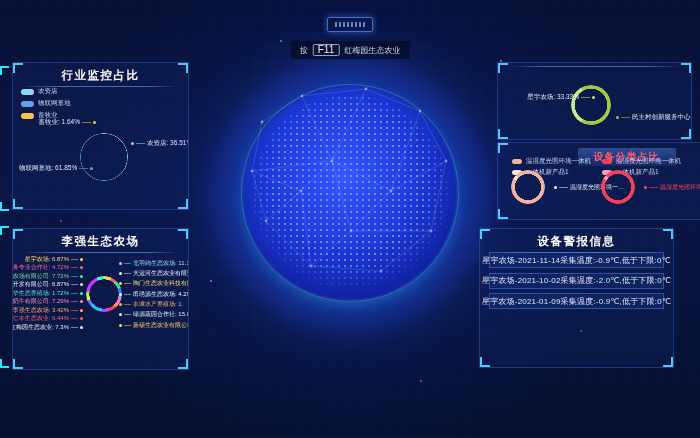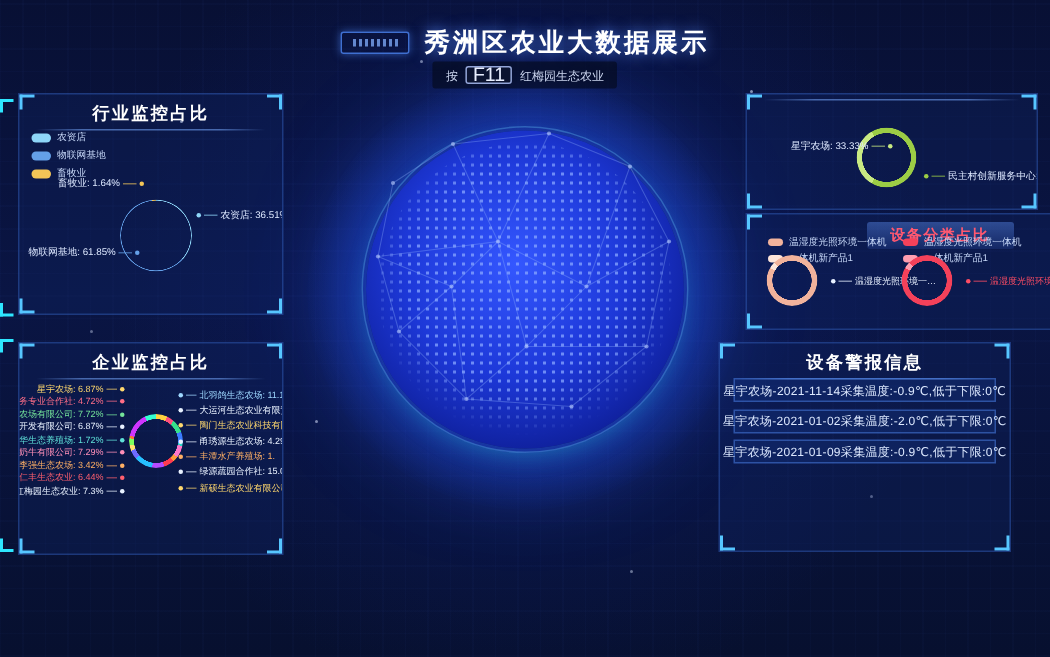--- a/index.html
+++ b/index.html
@@ -11,21 +11,21 @@
   .grid{position:absolute;inset:0;pointer-events:none;opacity:.5;background-image:
       repeating-linear-gradient(0deg, rgba(90,130,255,.05) 0 1px, transparent 1px 15px),
       repeating-linear-gradient(90deg, rgba(90,130,255,.05) 0 1px, transparent 1px 15px);}
   
   .hdr{position:absolute;top:17px;left:0;right:0;display:flex;justify-content:center;align-items:center;gap:10px;}
   .logo{width:44px;height:13px;border:1px solid #3f6fd0;border-radius:2px;box-shadow:0 0 6px rgba(80,140,255,.55);
     background:repeating-linear-gradient(90deg,rgba(130,175,255,.75) 0 2px,transparent 2px 4px);background-size:70% 5px;background-repeat:no-repeat;background-position:center;}
   .hdr h1{margin:0;font-size:17px;font-weight:bold;color:#fff;letter-spacing:2px;text-shadow:0 0 10px rgba(90,140,255,.9);}
   .notice{position:absolute;left:50%;top:41px;transform:translateX(-50%);display:flex;align-items:center;gap:5px;
     background:rgba(4,8,24,.6);border-radius:2px;padding:3px 9px;font-size:8px;color:#ccd6ef;}
-  .key{border:1px solid #93a5d8;border-radius:2px;padding:0 4px;font-size:13px;line-height:10px;background:#0b1330;color:#e8eeff;}
+  .key{border:1px solid #93a5d8;border-radius:2px;padding:0 4px;font-size:10px;line-height:10px;background:#0b1330;color:#e8eeff;}
   
   .glow{position:absolute;left:205px;top:50px;width:290px;height:290px;border-radius:50%;
     background:radial-gradient(circle, rgba(45,95,255,.55) 0%, rgba(30,70,225,.25) 52%, rgba(20,50,180,0) 72%);}
   .globe{position:absolute;left:244px;top:87px;width:212px;height:212px;border-radius:50%;
     background:radial-gradient(circle at 47% 42%, #3457ff 0%, #1d38d8 45%, #0f209c 76%, #0a1776 100%);
     box-shadow:0 0 60px 18px rgba(40,90,255,.45);}
   .globe::after{content:"";position:absolute;inset:-3px;border-radius:50%;border:1px solid rgba(110,215,255,.3);
     box-shadow:0 6px 16px -6px rgba(40,230,200,.35);}
   .dots{position:absolute;inset:8px;border-radius:50%;opacity:.8;
     background-image:radial-gradient(rgba(135,165,255,.95) 1px, transparent 1.35px);background-size:6px 6px;
@@ -143,21 +143,20 @@
   </svg>
   <div class="stars"></div>
 
   <div class="edge e1"></div>
   <div class="edge e2"></div>
   <div class="edge e3"></div>
   <div class="edge e4"></div>
 
   <div class="hdr">
     <span class="logo"></span>
-    <h1>秀洲区农业大数据展示</h1>
   </div>
   <div class="notice">
     <span>按</span>
     <span class="key">F11</span>
     <span>红梅园生态农业</span>
   </div>
 
   <section class="panel p-industry">
     <h2>行业监控占比</h2>
     <div class="divider"></div>
@@ -190,21 +189,21 @@
         <span class="t">农资店: 36.51%</span>
     </div>
     <div class="dlab lc" style="color: rgb(100, 160, 232);">
       <span class="t">物联网基地: 61.85%</span>
         <span class="ln"></span>
         <span class="dot"></span>
     </div>
   </section>
 
   <section class="panel p-enterprise">
-    <h2>企业监控占比</h2>
+    <h2>李强生态农场</h2>
     <div class="divider"></div>
     <div class="donut d1 h58" style="background: conic-gradient(rgb(255, 210, 63) 0%, rgb(255, 210, 63) 6.87%, rgb(255, 79, 126) 6.87%, rgb(255, 79, 126) 11.59%, rgb(55, 224, 139) 11.59%, rgb(55, 224, 139) 19.31%, rgb(58, 123, 255) 19.31%, rgb(58, 123, 255) 26.18%, rgb(42, 213, 201) 26.18%, rgb(42, 213, 201) 27.9%, rgb(255, 119, 200) 27.9%, rgb(255, 119, 200) 35.19%, rgb(255, 154, 60) 35.19%, rgb(255, 154, 60) 38.61%, rgb(255, 59, 78) 38.61%, rgb(255, 59, 78) 45.05%, rgb(180, 75, 255) 45.05%, rgb(180, 75, 255) 52.35%, rgb(39, 192, 255) 52.35%, rgb(39, 192, 255) 63.51%, rgb(110, 107, 255) 63.51%, rgb(110, 107, 255) 69.01%, rgb(255, 224, 110) 69.01%, rgb(255, 224, 110) 72.31%, rgb(125, 255, 94) 72.31%, rgb(125, 255, 94) 76.6%, rgb(255, 110, 60) 76.6%, rgb(255, 110, 60) 78.11%, rgb(207, 53, 255) 78.11%, rgb(207, 53, 255) 93.13%, rgb(53, 255, 208) 93.13%, rgb(53, 255, 208) 100%);"></div>
     <div class="ecl">
 
         <div class="erow" style="color: rgb(255, 216, 110);">
           <span class="t">星宇农场: 6.87%</span>
           <span class="ln"></span>
           <span class="dot"></span>
         </div>
 
@@ -360,18 +359,18 @@
   <section class="panel p-alerts">
     <h2>设备警报信息</h2>
     <div class="divider"></div>
     <div class="alist">
 
         <div class="arow">星宇农场-2021-11-14采集温度:-0.9℃,低于下限:0℃</div>
 
 
 
 
-        <div class="arow">星宇农场-2021-01-02采集温度:-2.0℃,低于下限:0℃</div>
+        <div class="arow">星宇农场-2021-10-02采集温度:-2.0℃,低于下限:0℃</div>
 
         <div class="arow">星宇农场-2021-01-09采集温度:-0.9℃,低于下限:0℃</div>
       </div>
   </section>
 </div>
 
 </body></html>

